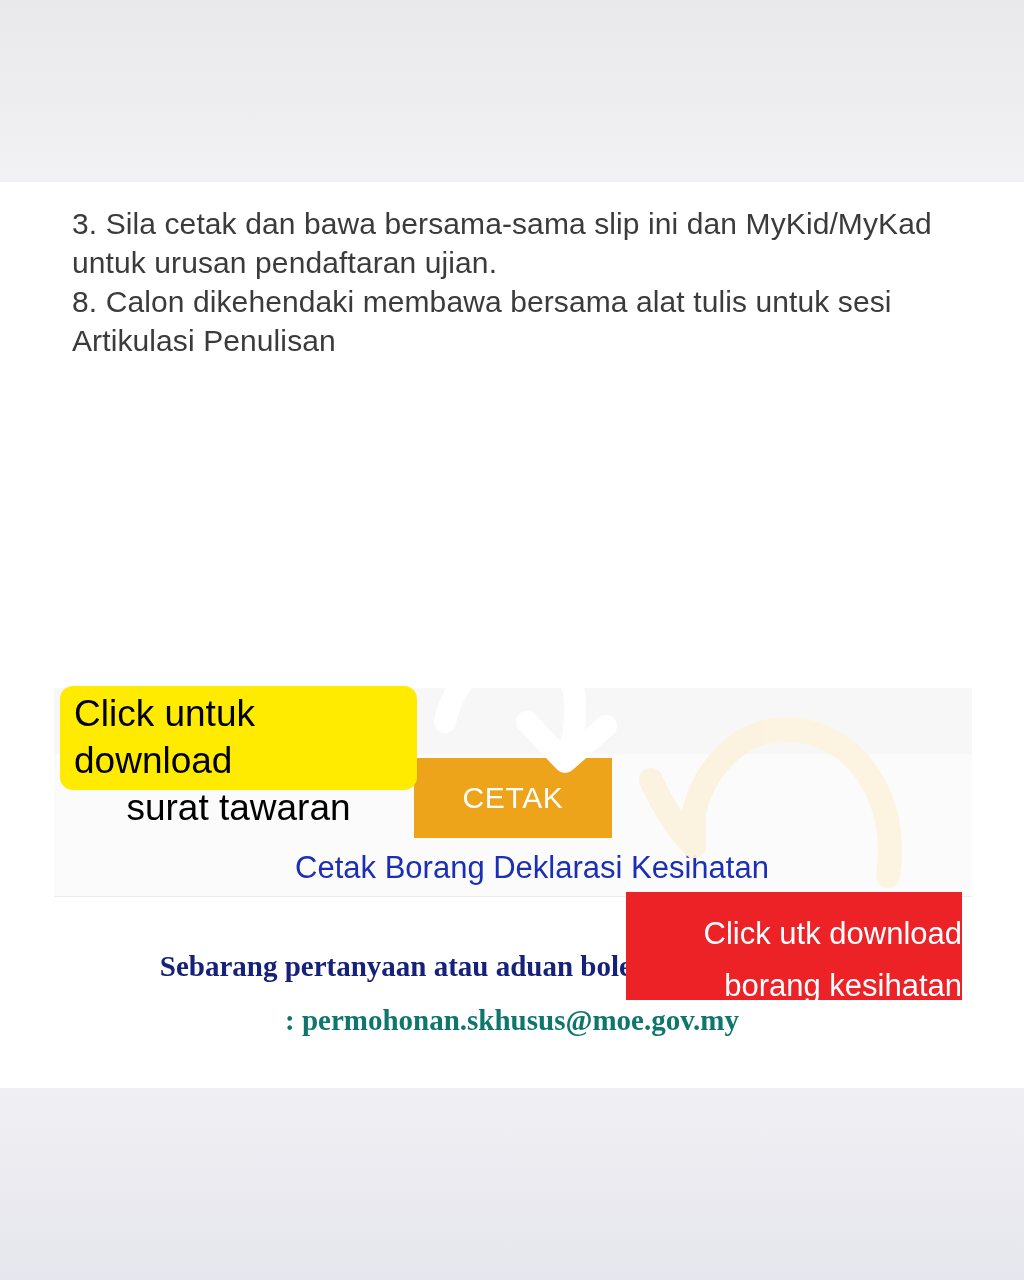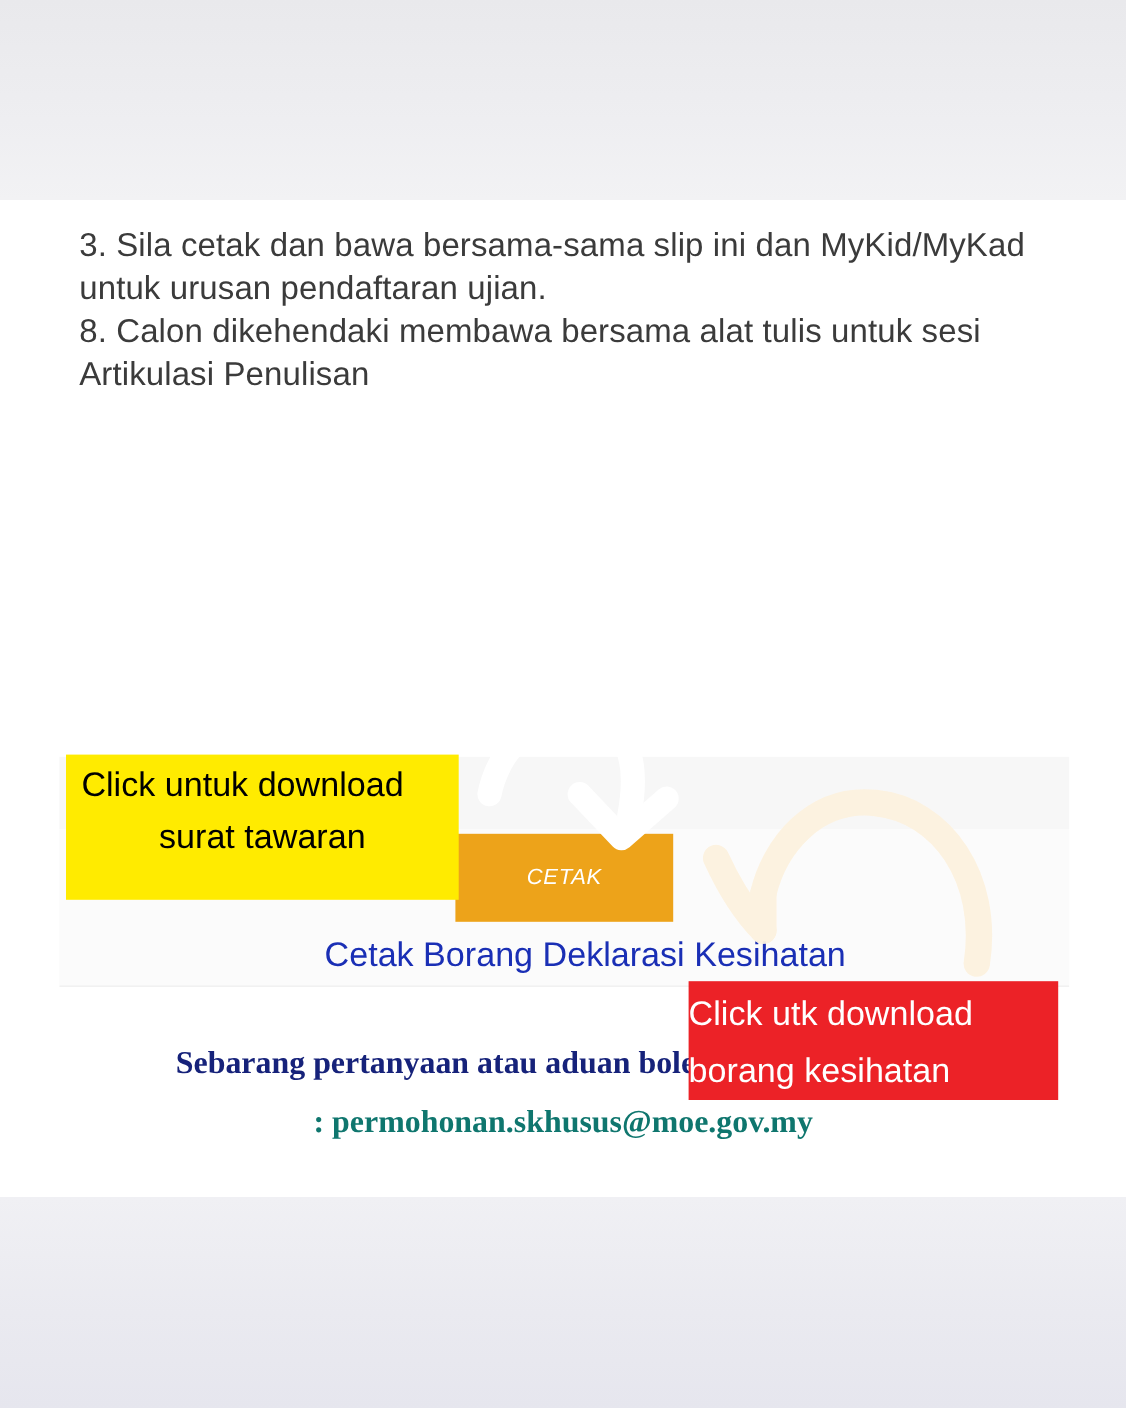--- a/index.html
+++ b/index.html
@@ -85,29 +85,28 @@
 
   
   .cetak-btn {
     position: absolute;
     left: 414px;
     top: 576px;
     width: 198px;
     height: 80px;
     background: #eda31a;
     color: #ffffff;
-    font-size: 20px;
+    font-size: 30px;
     display: flex;
     align-items: center;
     justify-content: center;
     border: none;
     cursor: pointer;
     letter-spacing: .6px;
     font-family: "Liberation Sans", sans-serif;
-    font-style: italic;
   }
 
   
   .decl-link {
     position: absolute;
     left: 0;
     top: 668px;
     width: 1024px;
     text-align: center;
     color: #1a2fb5;
@@ -140,46 +139,47 @@
     font-family: "Liberation Serif", serif;
     font-weight: 700;
   }
 
   
   .annot-yellow {
     position: absolute;
     left: 60px;
     top: 686px;
     width: 357px;
-    height: 132px;
+    height: 104px;
     background: #ffeb00;
     color: #000000;
-    font-size: 31px;
+    font-size: 37px;
     line-height: 47px;
     text-align: center;
     padding-top: 4px;
     box-sizing: border-box;
     font-family: "Liberation Sans", sans-serif;
+    border-radius: 13px;
   }
   .annot-yellow .l1 { display:block; text-align:left; padding-left: 14px;}
   .annot-yellow .l2 { display:block; }
 
   .annot-red {
     position: absolute;
     left: 626px;
     top: 892px;
     width: 336px;
     height: 108px;
     background: #ec2227;
     color: #ffffff;
     font-size: 31px;
     line-height: 52px;
-    text-align: left;
+    text-align: right;
     box-sizing: border-box;
-    padding-top: 4px;
+    padding-top: 16px;
     font-family: "Liberation Sans", sans-serif;
   }
 
   .arrow-svg {
     position: absolute;
     left: 0; top: 0;
     width: 1024px; height: 1280px;
     pointer-events: none;
   }
 </style>

